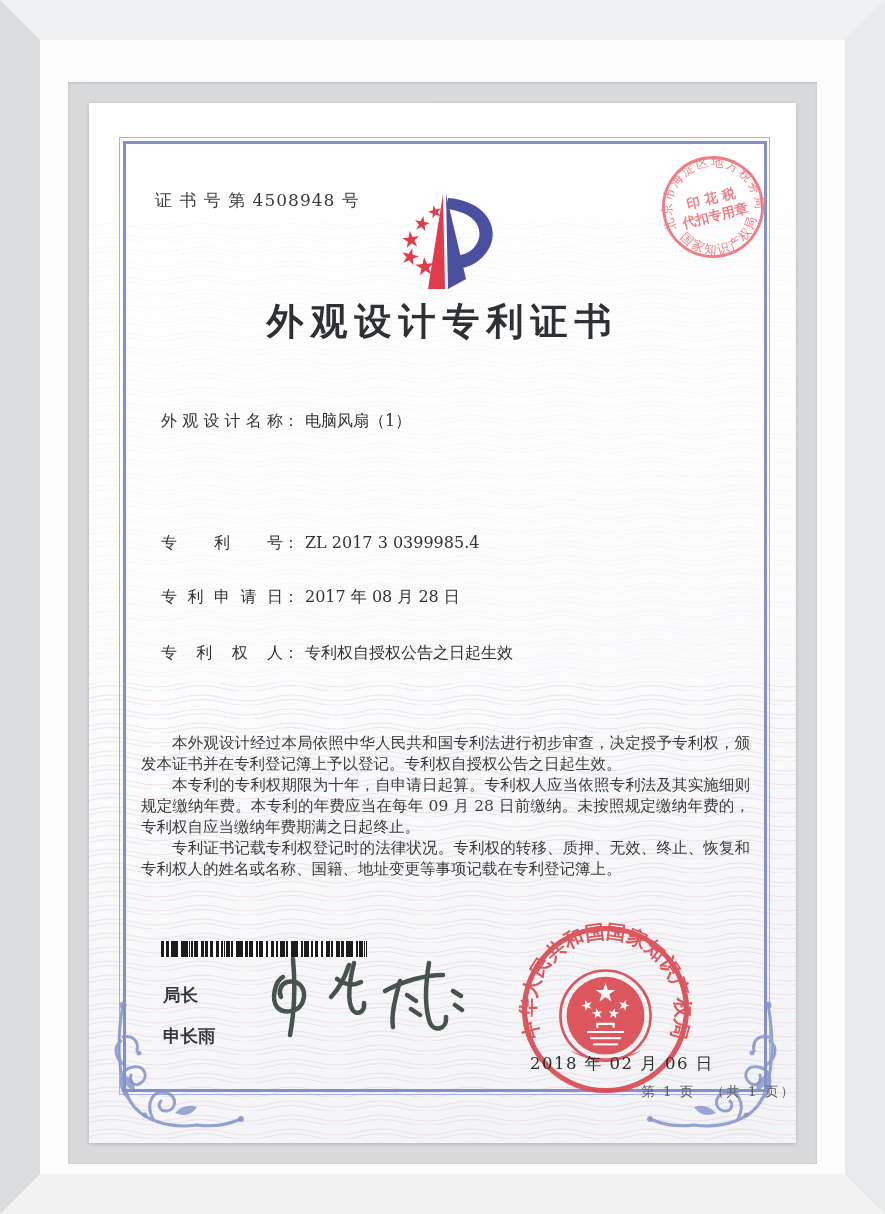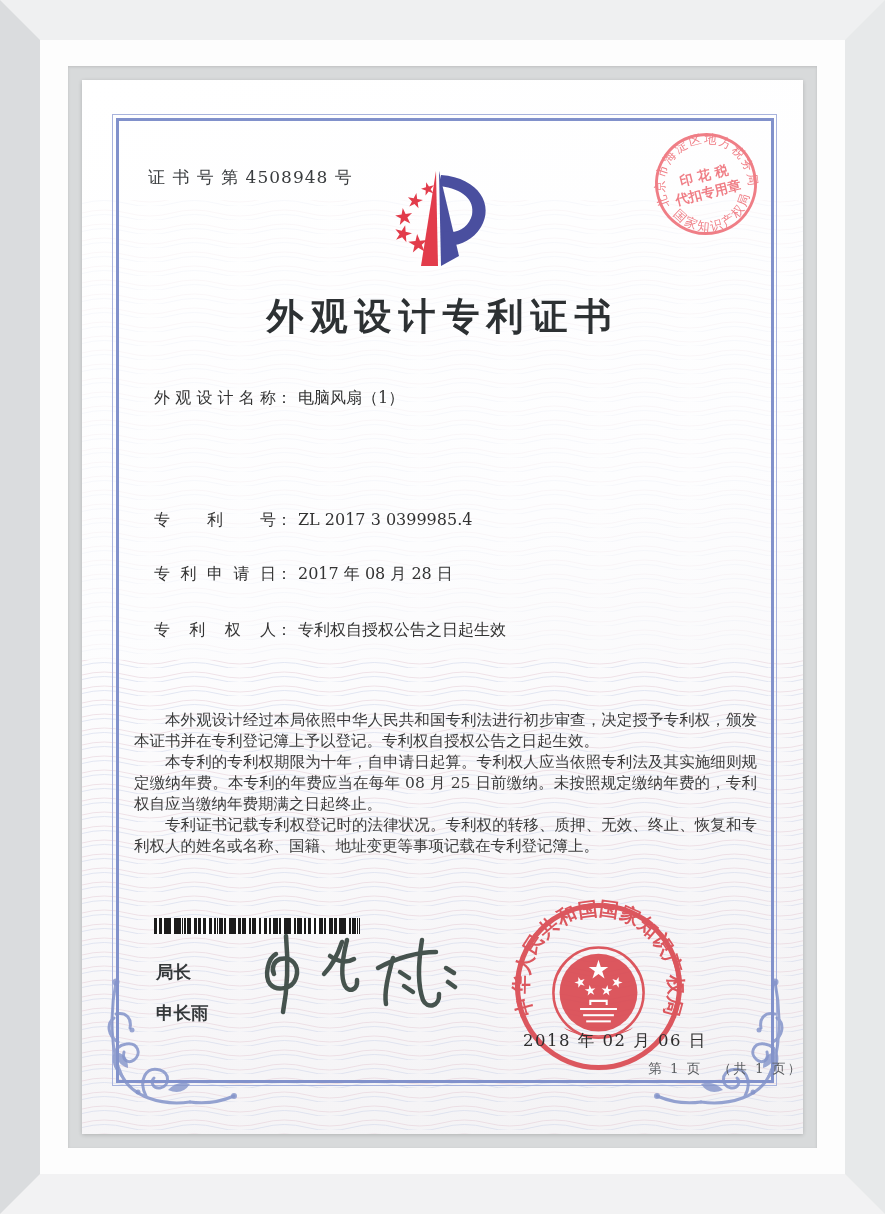--- a/index.html
+++ b/index.html
@@ -1,32 +1,32 @@
 <!DOCTYPE html>
 <html><head>
 <meta charset="utf-8">
 <style>
   html,body{margin:0;padding:0;background:#ffffff;}
   *{box-sizing:border-box;}
   .scene{width:885px;height:1214px;position:relative;font-family:"DejaVu Serif","Liberation Serif",serif;}
   
   .frame{width:885px;height:1214px;border:40px solid;
     border-color:#eff0f1 #e7e9ea #f2f2f3 #dadcde;background:#fdfdfd;padding:26px 28px;}
-  .well{width:100%;height:100%;background:#d8dadb;padding:14px;box-shadow:inset 0 1px 3px rgba(0,0,0,.12);}
+  .well{width:100%;height:100%;background:#d8dadb;padding:21px;box-shadow:inset 0 1px 3px rgba(0,0,0,.12);margin-top:16px;}
   .paper{position:relative;width:100%;height:100%;overflow:hidden;
     background:linear-gradient(165deg,#ffffff 0%,#fdfdfe 45%,#f7f6f8 78%,#f3f2f4 100%);
     box-shadow:0 1px 4px rgba(0,0,0,.18);}
   .waves{position:absolute;left:0;top:0;pointer-events:none;}
   
   .border-outer{position:absolute;left:30px;top:34px;right:26px;bottom:48px;border:1.5px solid #a8b3dd;}
   .border-inner{position:absolute;inset:2.5px;border:3px solid #8191cb;}
   .cert-number{position:absolute;left:66px;top:86px;font-size:17px;letter-spacing:1px;color:#3a3d3f;}
   .logo{position:absolute;left:300px;top:88px;}
   .tax-stamp{position:absolute;left:556px;top:36px;opacity:.88;}
-  .doc-title{position:absolute;left:0;top:212px;width:100%;text-align:center;
+  .doc-title{position:absolute;left:0;top:194px;width:100%;text-align:center;
     font-size:37px;font-weight:600;letter-spacing:7px;color:#2d3133;}
   .field{position:absolute;left:72px;font-size:16px;color:#333;white-space:nowrap;}
   .f-label{display:inline-block;width:122px;text-align:justify;text-align-last:justify;color:#333;}
   .f-colon{margin-right:6px;}
   .paras{position:absolute;left:52px;right:46px;top:630px;font-size:15.5px;line-height:21px;
     color:#3b3b3b;text-align:justify;}
   .paras p{margin:0;text-indent:2em;}
   .barcode{position:absolute;left:72px;top:838px;width:206px;height:16px;background-color:#fff;
     background-image:repeating-linear-gradient(90deg,#1c1c1c 0 2px,rgba(0,0,0,0) 2px 5px),
       repeating-linear-gradient(90deg,#1c1c1c 0 1px,rgba(0,0,0,0) 1px 7px),
@@ -147,21 +147,21 @@
         </div>
         <div class="field" style="top:484px">
           <span class="f-label">专利申请日</span><span class="f-colon">：</span><span class="f-value">2017 年 08 月 28 日</span>
         </div>
         <div class="field" style="top:540px">
           <span class="f-label">专利权人</span><span class="f-colon">：</span><span class="f-value">专利权自授权公告之日起生效</span>
         </div>
 
         <div class="paras">
           <p>本外观设计经过本局依照中华人民共和国专利法进行初步审查，决定授予专利权，颁发本证书并在专利登记簿上予以登记。专利权自授权公告之日起生效。</p>
-          <p>本专利的专利权期限为十年，自申请日起算。专利权人应当依照专利法及其实施细则规定缴纳年费。本专利的年费应当在每年 08 月 25 日前缴纳。未按照规定缴纳年费的，专利权自应当缴纳年费期满之日起终止。</p>
+          <p>本专利的专利权期限为十年，自申请日起算。专利权人应当依照专利法及其实施细则规定缴纳年费。本专利的年费应当在每年 09 月 28 日前缴纳。未按照规定缴纳年费的，专利权自应当缴纳年费期满之日起终止。</p>
           <p>专利证书记载专利权登记时的法律状况。专利权的转移、质押、无效、终止、恢复和专利权人的姓名或名称、国籍、地址变更等事项记载在专利登记簿上。</p>
         </div>
 
         <div class="barcode"></div>
 
         <div class="issuer">
           <div>局长</div>
           <div class="name">申长雨</div>
         </div>
 

